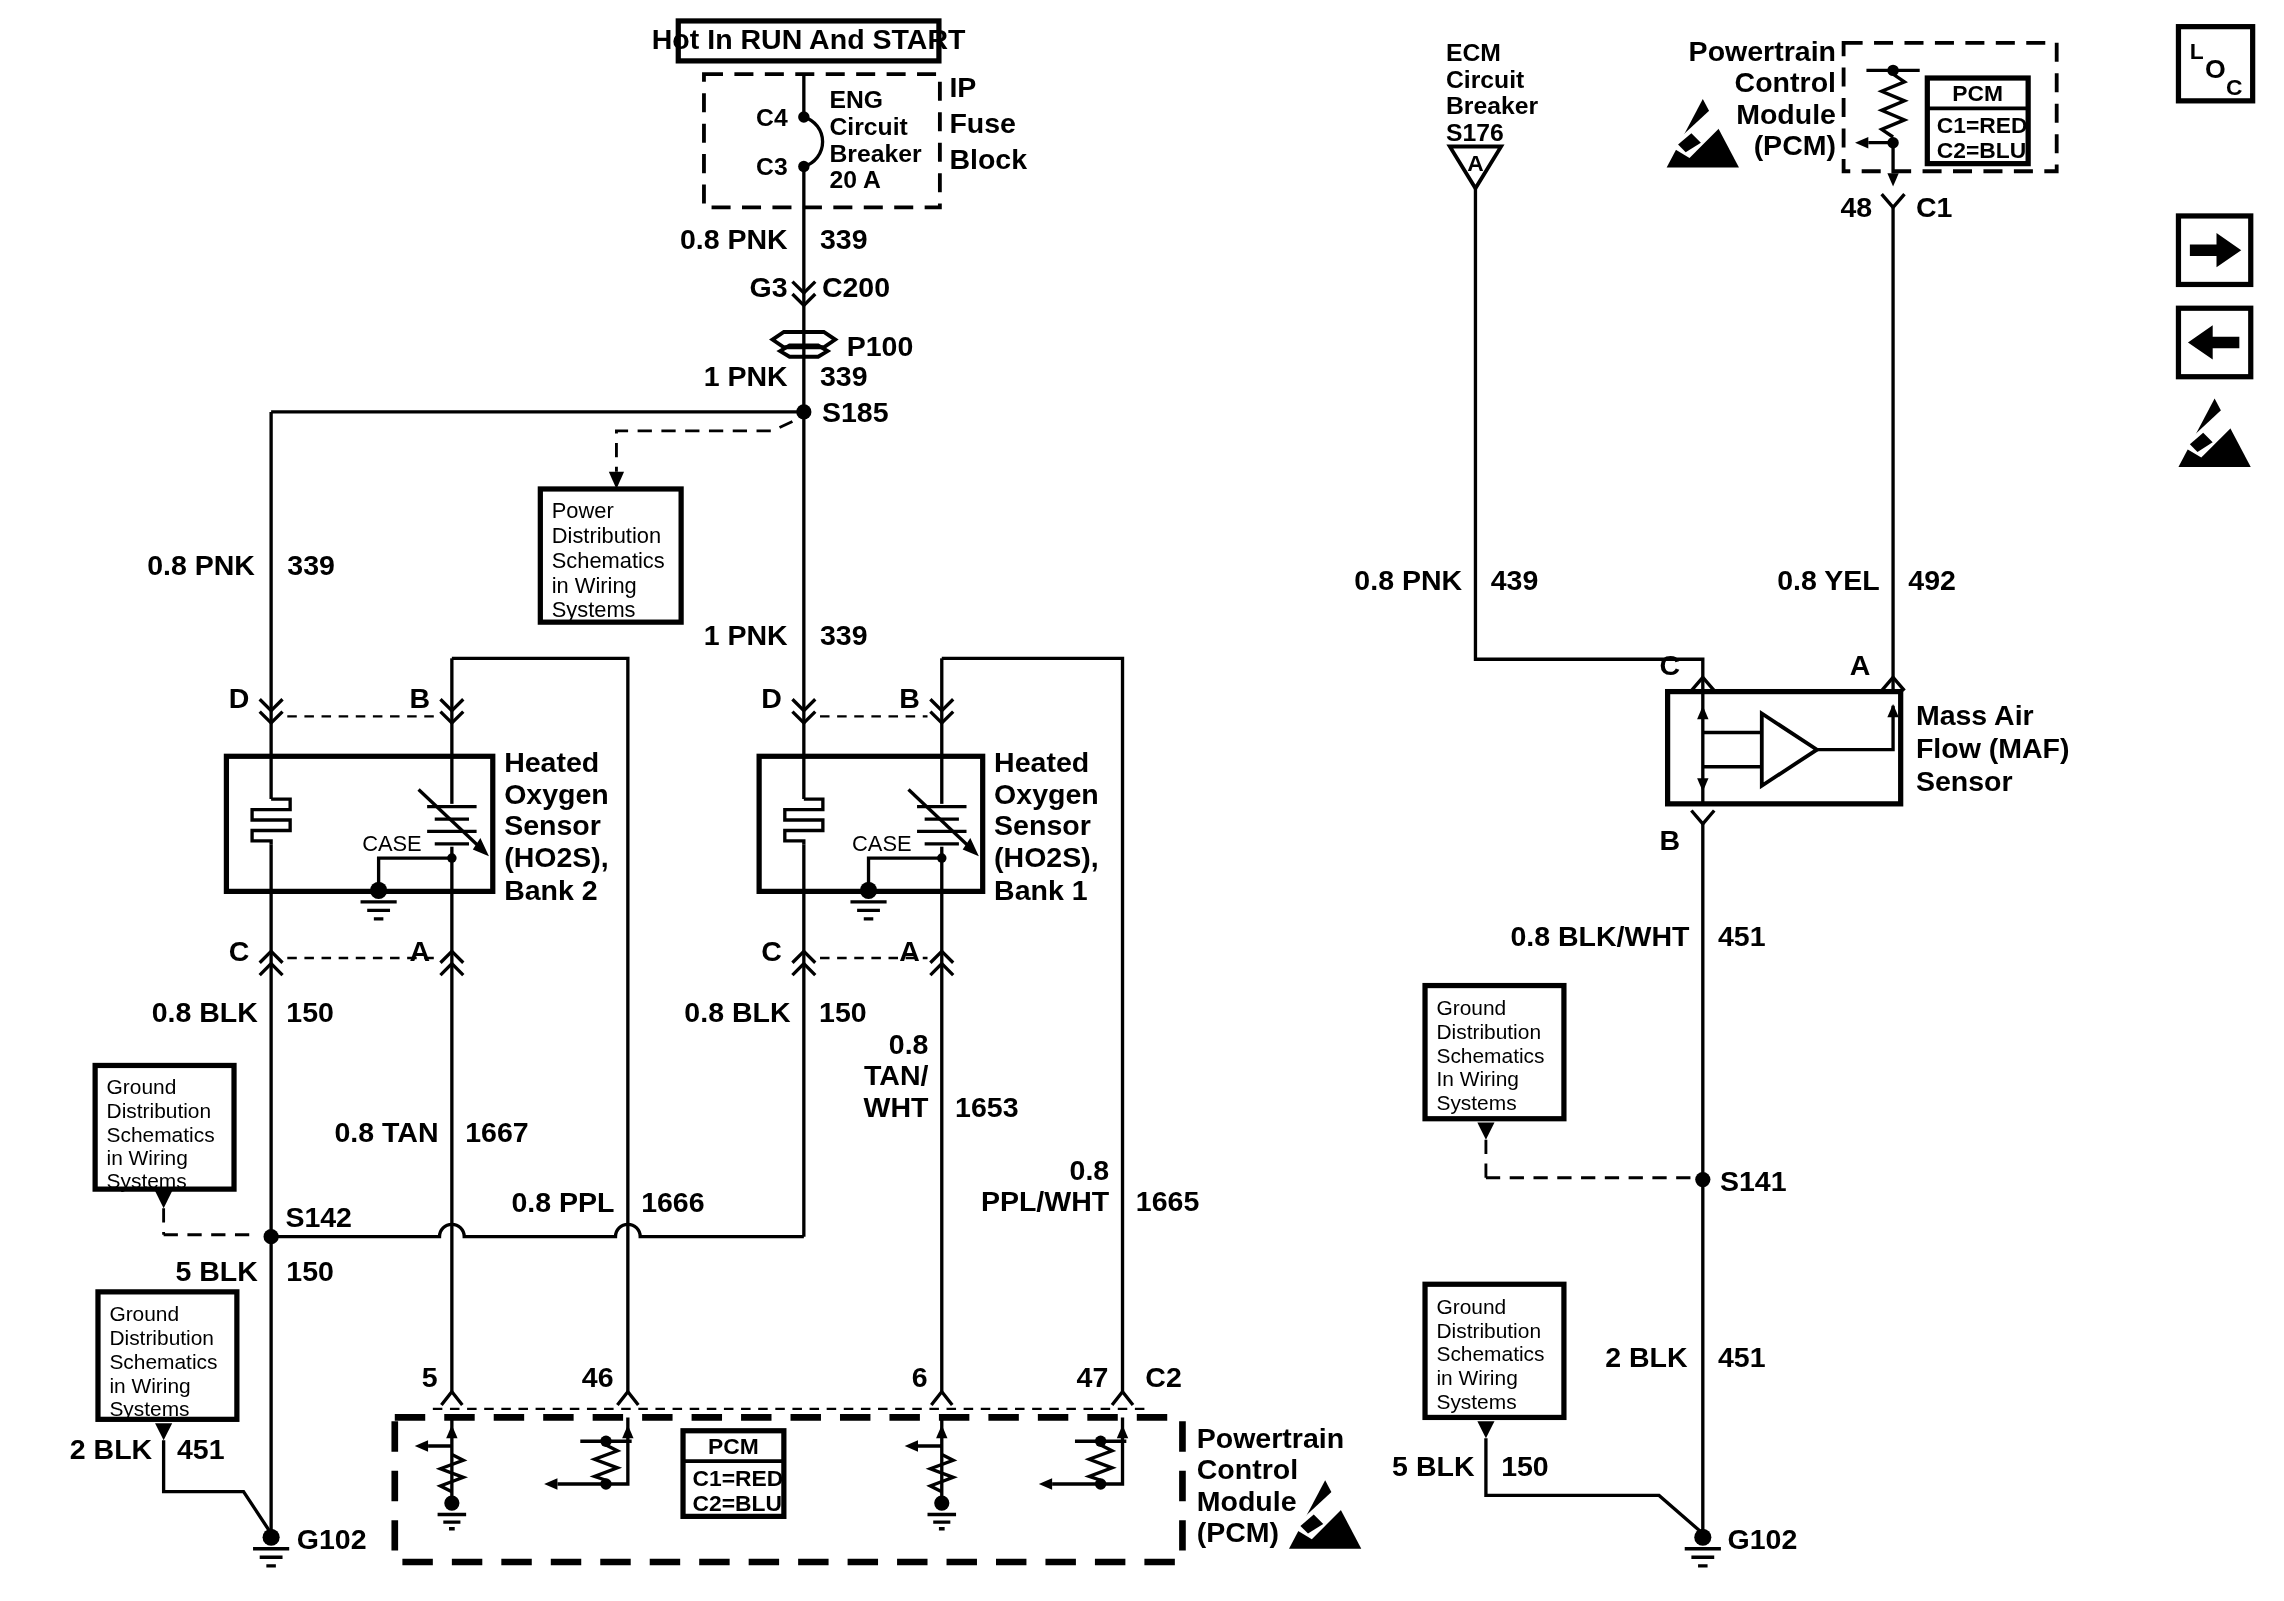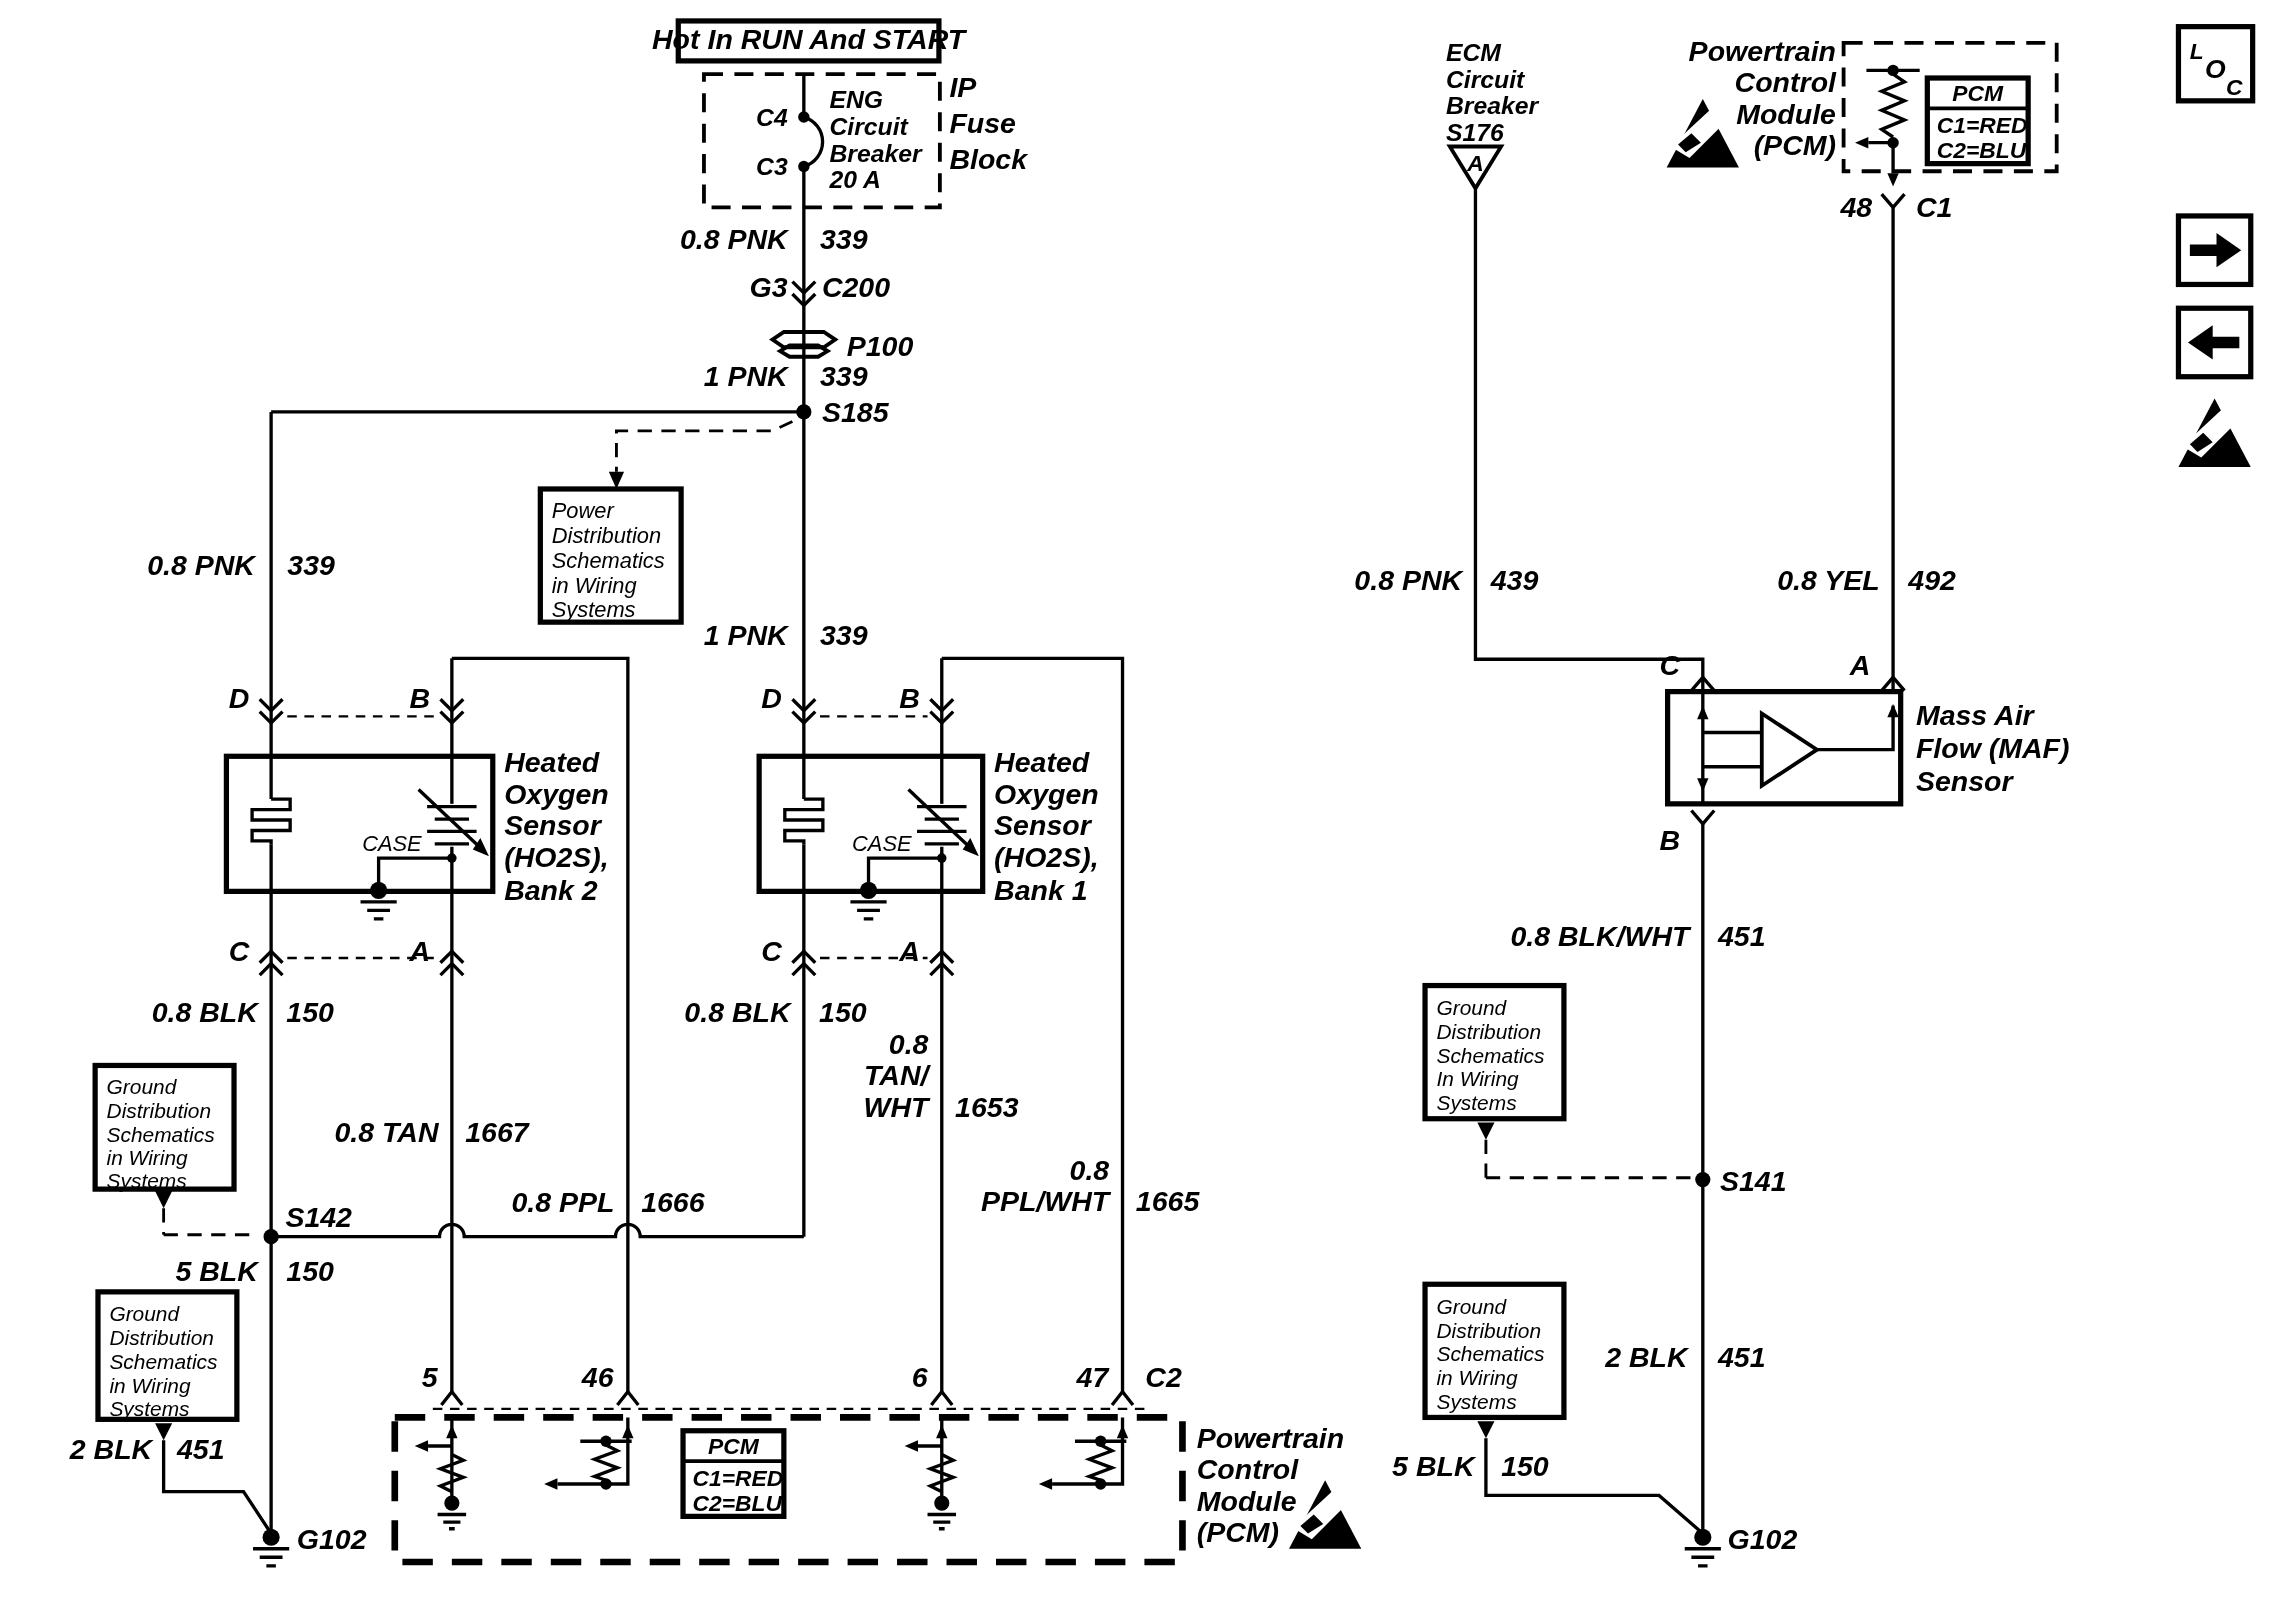--- a/index.html
+++ b/index.html
@@ -1,16 +1,16 @@
 <!DOCTYPE html>
 <html style="font-size:15px"><head>
 <meta charset="utf-8">
 <style>
   html,body{margin:0;padding:0;background:#ffffff;}
-  .stage{width:1819px;height:1602px;position:relative;background:#fff;font-style:italic;}
+  .stage{width:1819px;height:1602px;position:relative;background:#fff;}
   svg{display:block;}
   text{font-family:"Liberation Sans", sans-serif;font-weight:700;fill:#000;}
   .s30{font-size:30px;}
   .s26{font-size:26px;}
   .s24{font-size:24px;}
   .s23{font-size:23px;font-weight:400;}
   .s22{font-size:22px;font-weight:400;}
   .w{stroke:#000;stroke-width:3.5;fill:none;}
   .wb{stroke:#000;stroke-width:5.5;fill:none;}
   .wb2{stroke:#000;stroke-width:4;fill:none;}

